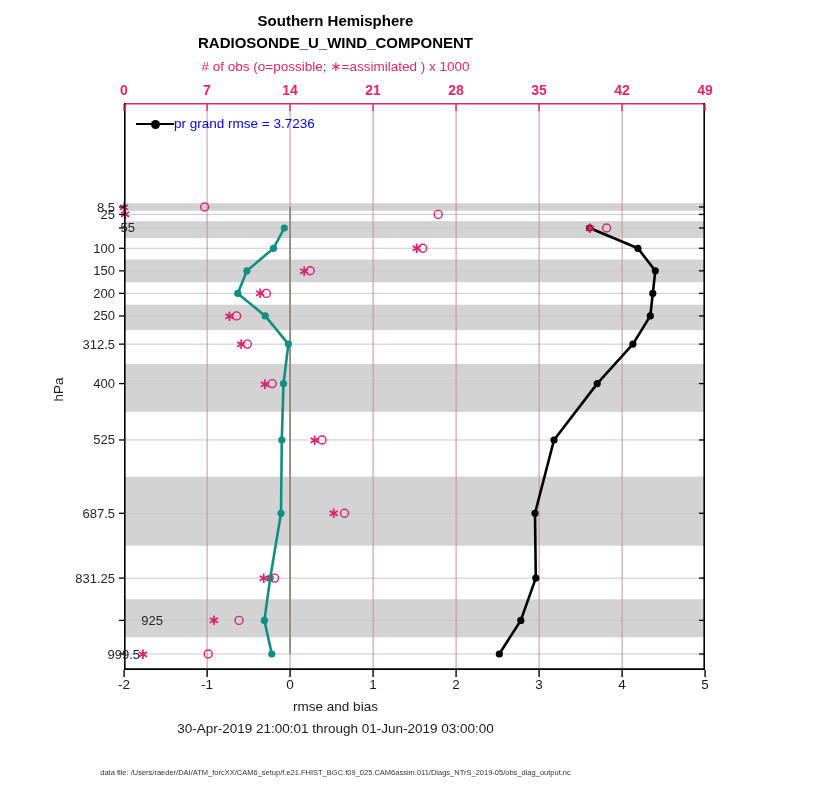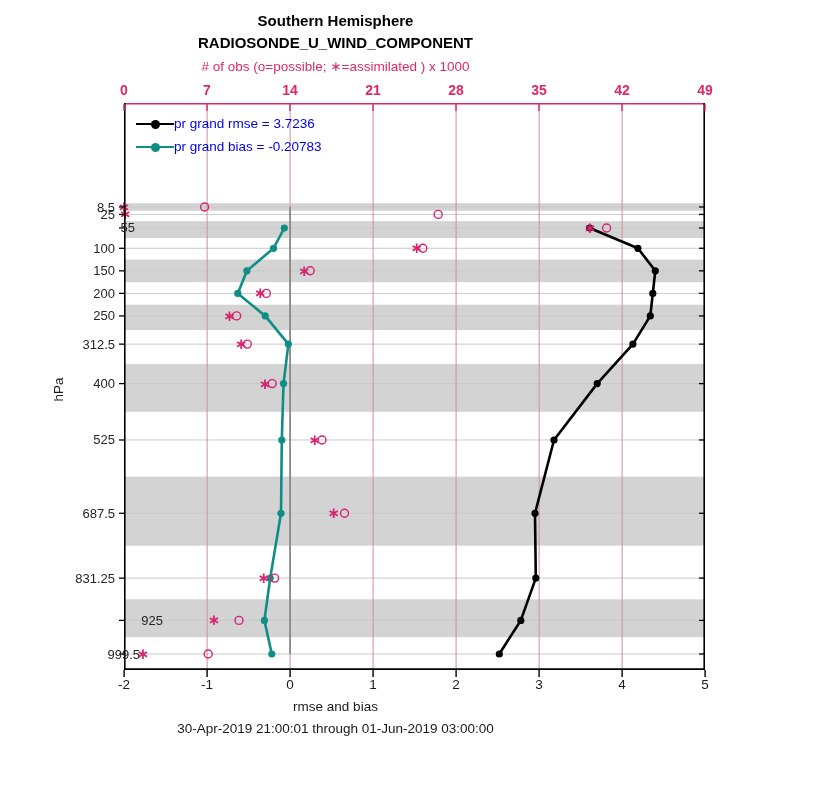--- a/index.html
+++ b/index.html
@@ -174,30 +174,25 @@
       </svg>
     </div>
 
   <div id="legend">
     <div class="leg-row">
       <span class="leg-swatch" style="border-top-color:#000000">
         <span class="leg-dot" style="background:#000000"></span>
       </span>
       <span class="leg-text">pr grand rmse = 3.7236</span>
     </div>
-    <div class="leg-row">
-      <span class="leg-swatch" style="border-top-color:#0f8e86">
-        <span class="leg-dot" style="background:#0f8e86"></span>
-      </span>
-      <span class="leg-text">pr grand bias = -0.20783</span>
-    </div>
   </div>
 
   <div id="xlabel" class="ctr">rmse and bias</div>
   <div id="dateline" class="ctr">30-Apr-2019 21:00:01 through 01-Jun-2019 03:00:00</div>
+  <div id="datafile" class="ctr">data file: /Users/raeder/DAI/ATM_forcXX/CAM6_setup/f.e21.FHIST_BGC.f09_025.CAM6assim.011/Diags_NTrS_2019-05/obs_diag_output.nc</div>
 <div class="toplab" style="left: 124px;">0</div>
     <div class="toplab" style="left: 207px;">7</div>
     <div class="toplab" style="left: 290px;">14</div>
     <div class="toplab" style="left: 373px;">21</div>
     <div class="toplab" style="left: 456px;">28</div>
     <div class="toplab" style="left: 539px;">35</div>
     <div class="toplab" style="left: 622px;">42</div>
     <div class="toplab" style="left: 705px;">49</div>
     <div class="botlab" style="left: 124.1px;">-2</div>
     <div class="botlab" style="left: 207.1px;">-1</div>

